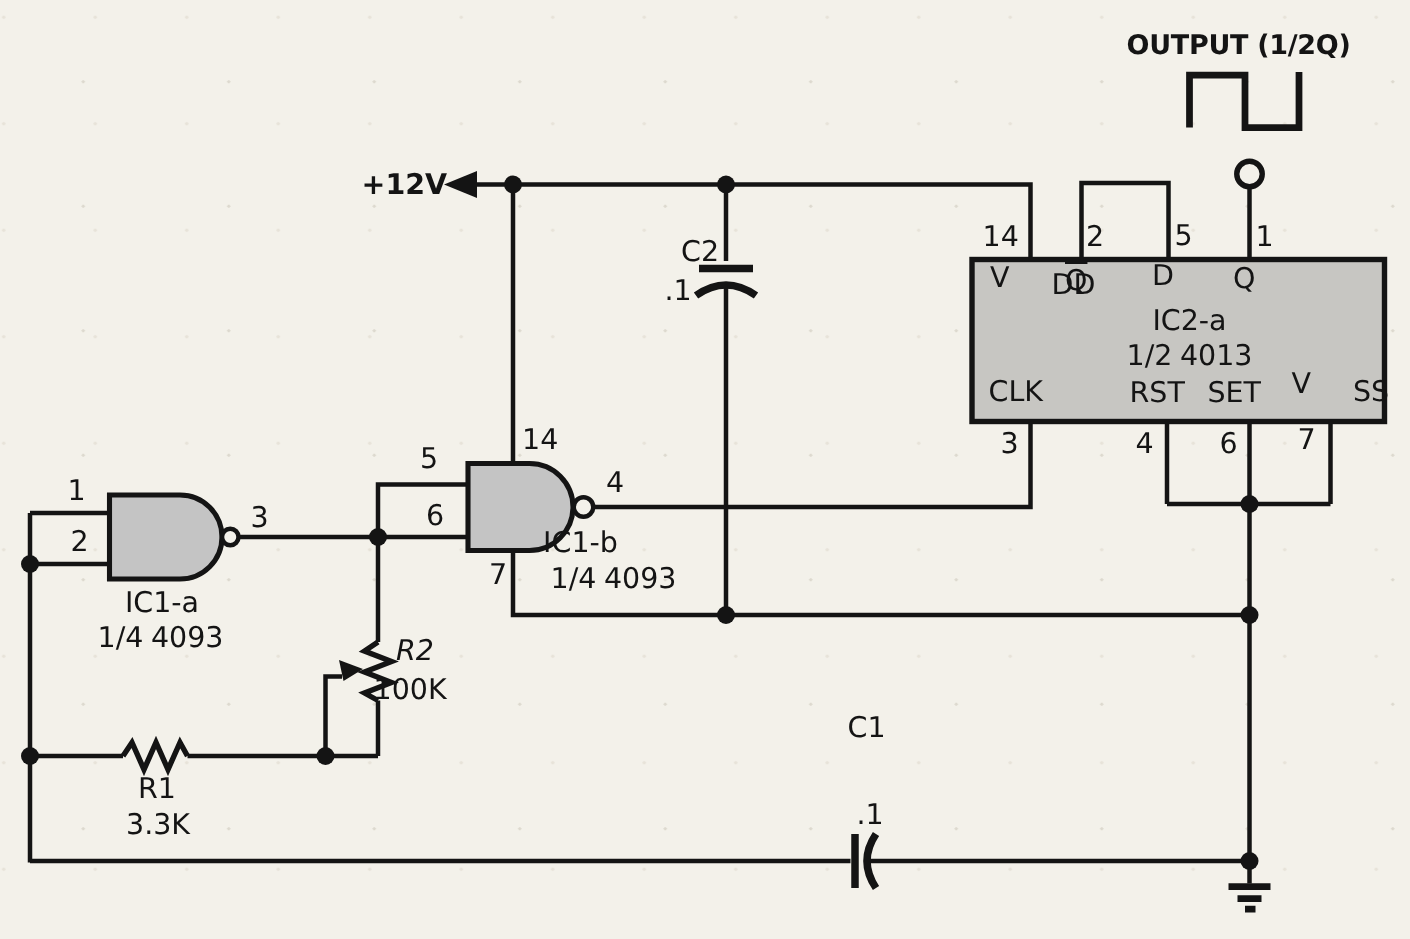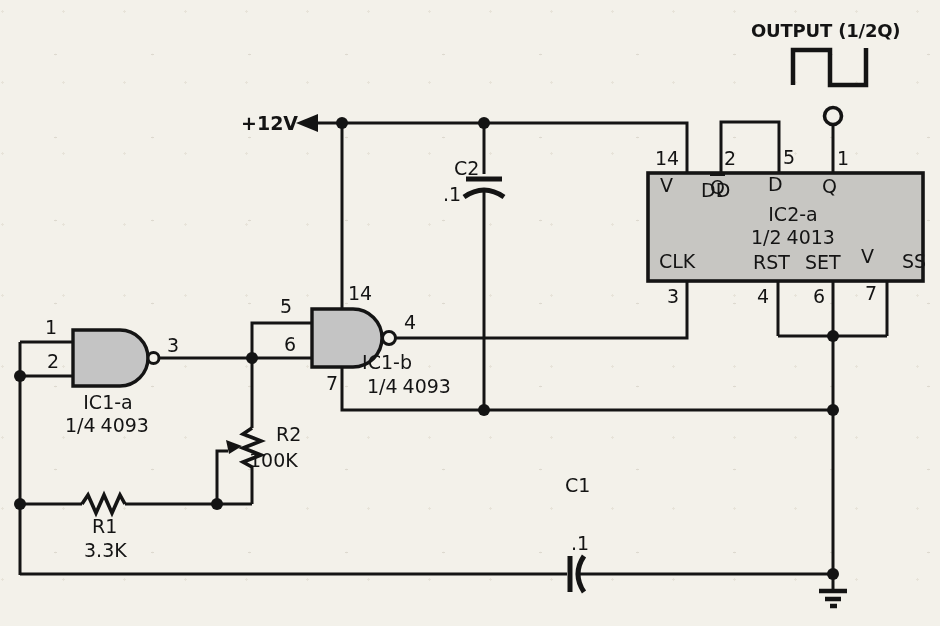--- a/index.html
+++ b/index.html
@@ -115,21 +115,21 @@
 
   <div class="lbl b" style="left:241px;top:114px;">+12V</div>
   <div class="lbl big" style="left:751px;top:22px;">OUTPUT (1/2Q)</div>
 
   <div class="lbl" style="left:436px;top:159px;margin-left:18px;">C2</div>
   <div class="lbl" style="left:443px;top:185px;">.1</div>
 
   <div class="lbl" style="left:565px;top:476px;">C1</div>
   <div class="lbl" style="left:571px;top:534px;">.1</div>
 
-  <div class="lbl" style="left:276px;top:425px;">R2</div>
+  <div class="lbl" style="left:264px;top:425px;font-style:italic;">R2</div>
   <div class="lbl" style="left:249px;top:451px;">100K</div>
 
   <div class="lbl" style="left:92px;top:517px;">R1</div>
   <div class="lbl" style="left:84px;top:541px;">3.3K</div>
 
   <div class="lbl" style="left:45px;top:318px;">1</div>
   <div class="lbl" style="left:47px;top:352px;">2</div>
   <div class="lbl" style="left:167px;top:336px;">3</div>
   <div class="lbl ctr" style="left:108px;top:393px;">IC1-a</div>
   <div class="lbl ctr" style="left:107px;top:416px;"><span>1/4</span><span class="pn">4093</span></div>

